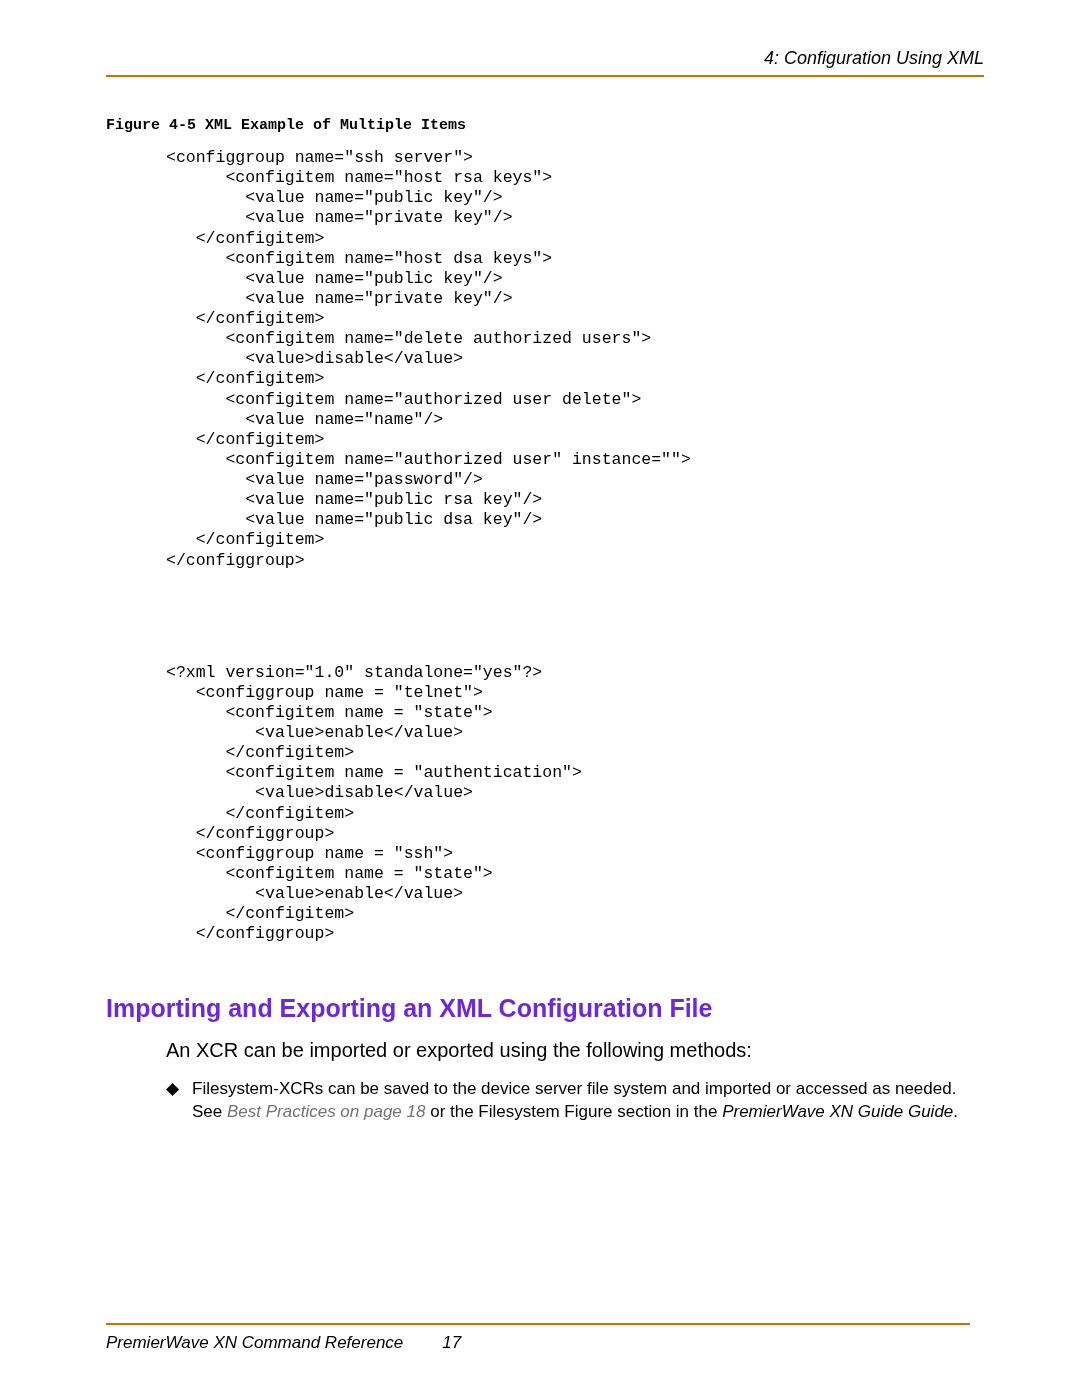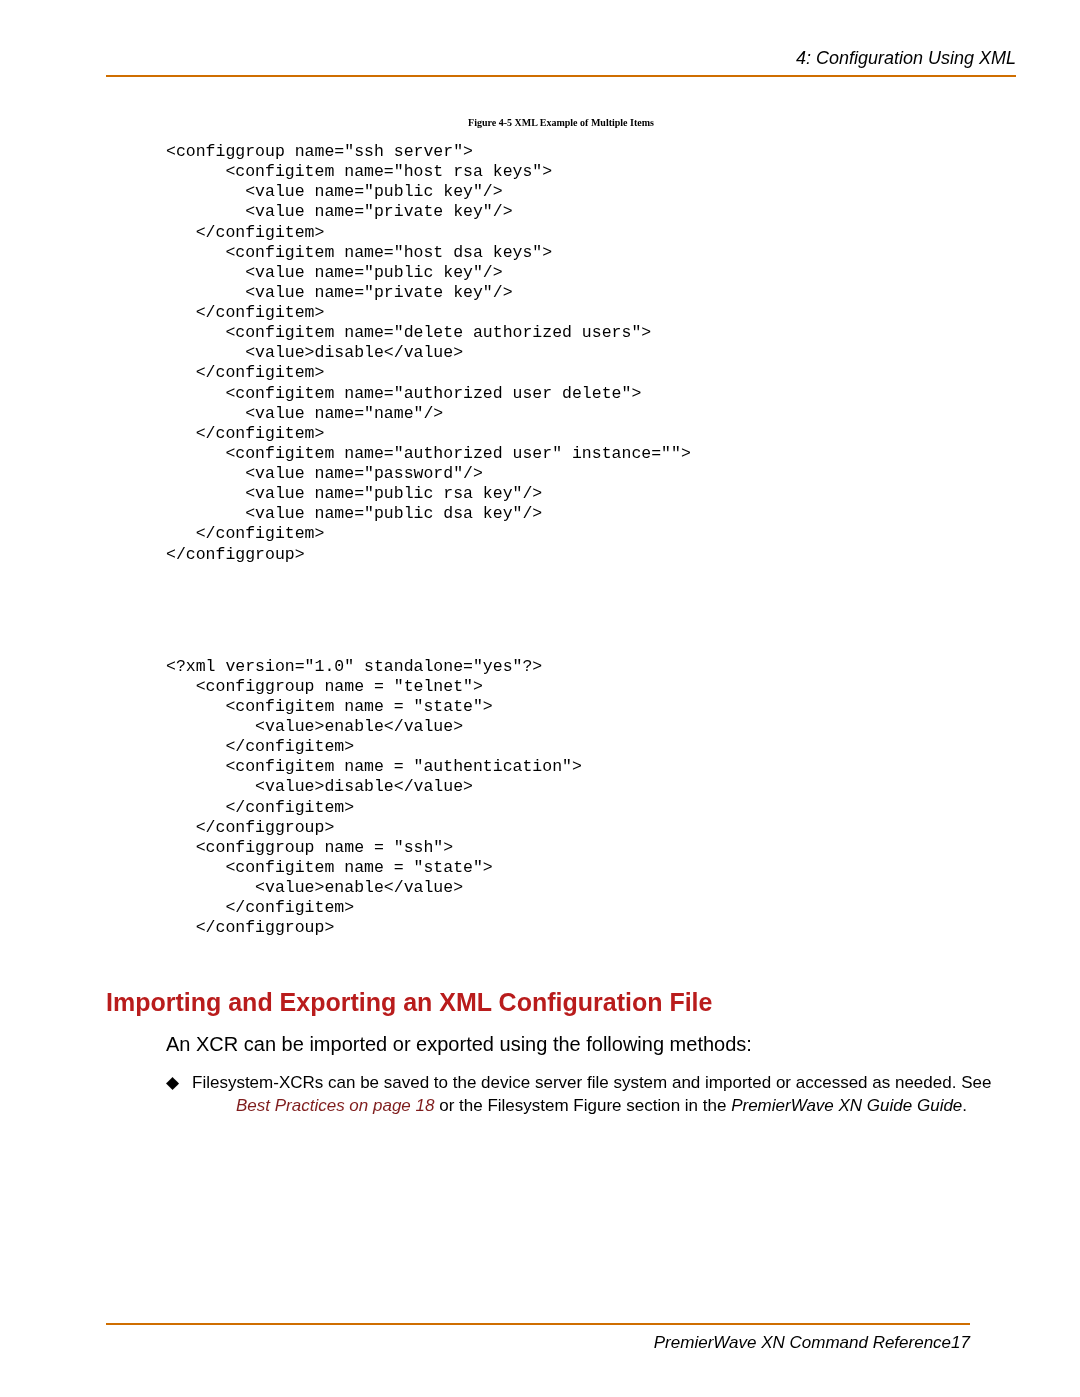--- a/index.html
+++ b/index.html
@@ -10,21 +10,21 @@
   body {
     font-family: Arial, Helvetica, sans-serif;
     color: #000;
     width: 1080px;
     min-height: 1397px;
     position: relative;
     box-sizing: border-box;
   }
   .page {
     box-sizing: border-box;
-    padding: 48px 64px 60px 106px;
+    padding: 48px 96px 60px 106px;
     position: relative;
     min-height: 1397px;
   }
   .header-area {
     text-align: right;
     font-style: italic;
     font-family: Arial, Helvetica, sans-serif;
     font-size: 18px;
     margin-bottom: 6px;
   }
@@ -36,39 +36,39 @@
   hr.bottom-rule {
     border: none;
     border-top: 2px solid #cf6e00;
     margin: 0;
     position: absolute;
     left: 106px;
     right: 110px;
     bottom: 72px;
   }
   .figure-caption {
-    text-align: center;
+    text-align: left;
     font-weight: bold;
-    font-family: Liberation Serif, serif;
-    font-size: 10px;
+    font-family: Liberation Mono, monospace;
+    font-size: 15px;
     margin-bottom: 14px;
   }
   pre.code {
     font-family: "Courier New", Courier, monospace;
     font-size: 16.5px;
     line-height: 1.22;
     white-space: pre;
     margin: 0 0 60px 60px;
   }
   pre.code.second {
     margin-top: 0;
     margin-bottom: 50px;
   }
   h2.section-heading {
-    color: #b91c1c;
+    color: #6d28d9;
     font-family: Arial, Helvetica, sans-serif;
     font-weight: bold;
     font-size: 25px;
     margin: 46px 0 14px 0;
   }
   p.body {
     font-family: Arial, Helvetica, sans-serif;
     font-size: 20px;
     line-height: 1.35;
     margin: 0 0 14px 60px;
@@ -83,37 +83,37 @@
   }
   .bullet-glyph {
     flex: 0 0 auto;
     width: 26px;
     color: #000;
   }
   .bullet-text {
     flex: 1 1 auto;
   }
   .link-italic {
-    color: #7f1d1d;
+    color: #737373;
     font-style: italic;
-    margin-left: 44px;
   }
   .book-italic {
     font-style: italic;
   }
   .footer {
     position: absolute;
     bottom: 44px;
     left: 106px;
     right: 110px;
     display: flex;
-    justify-content: flex-end;
+    justify-content: flex-start;
     font-family: Arial, Helvetica, sans-serif;
     font-style: italic;
     font-size: 17px;
+    gap: 39px;
   }
   .spacer-before-fig6 {
     height: 32px;
   }
 </style>
 </head>
 <body>
 
 <div class="page">
 

